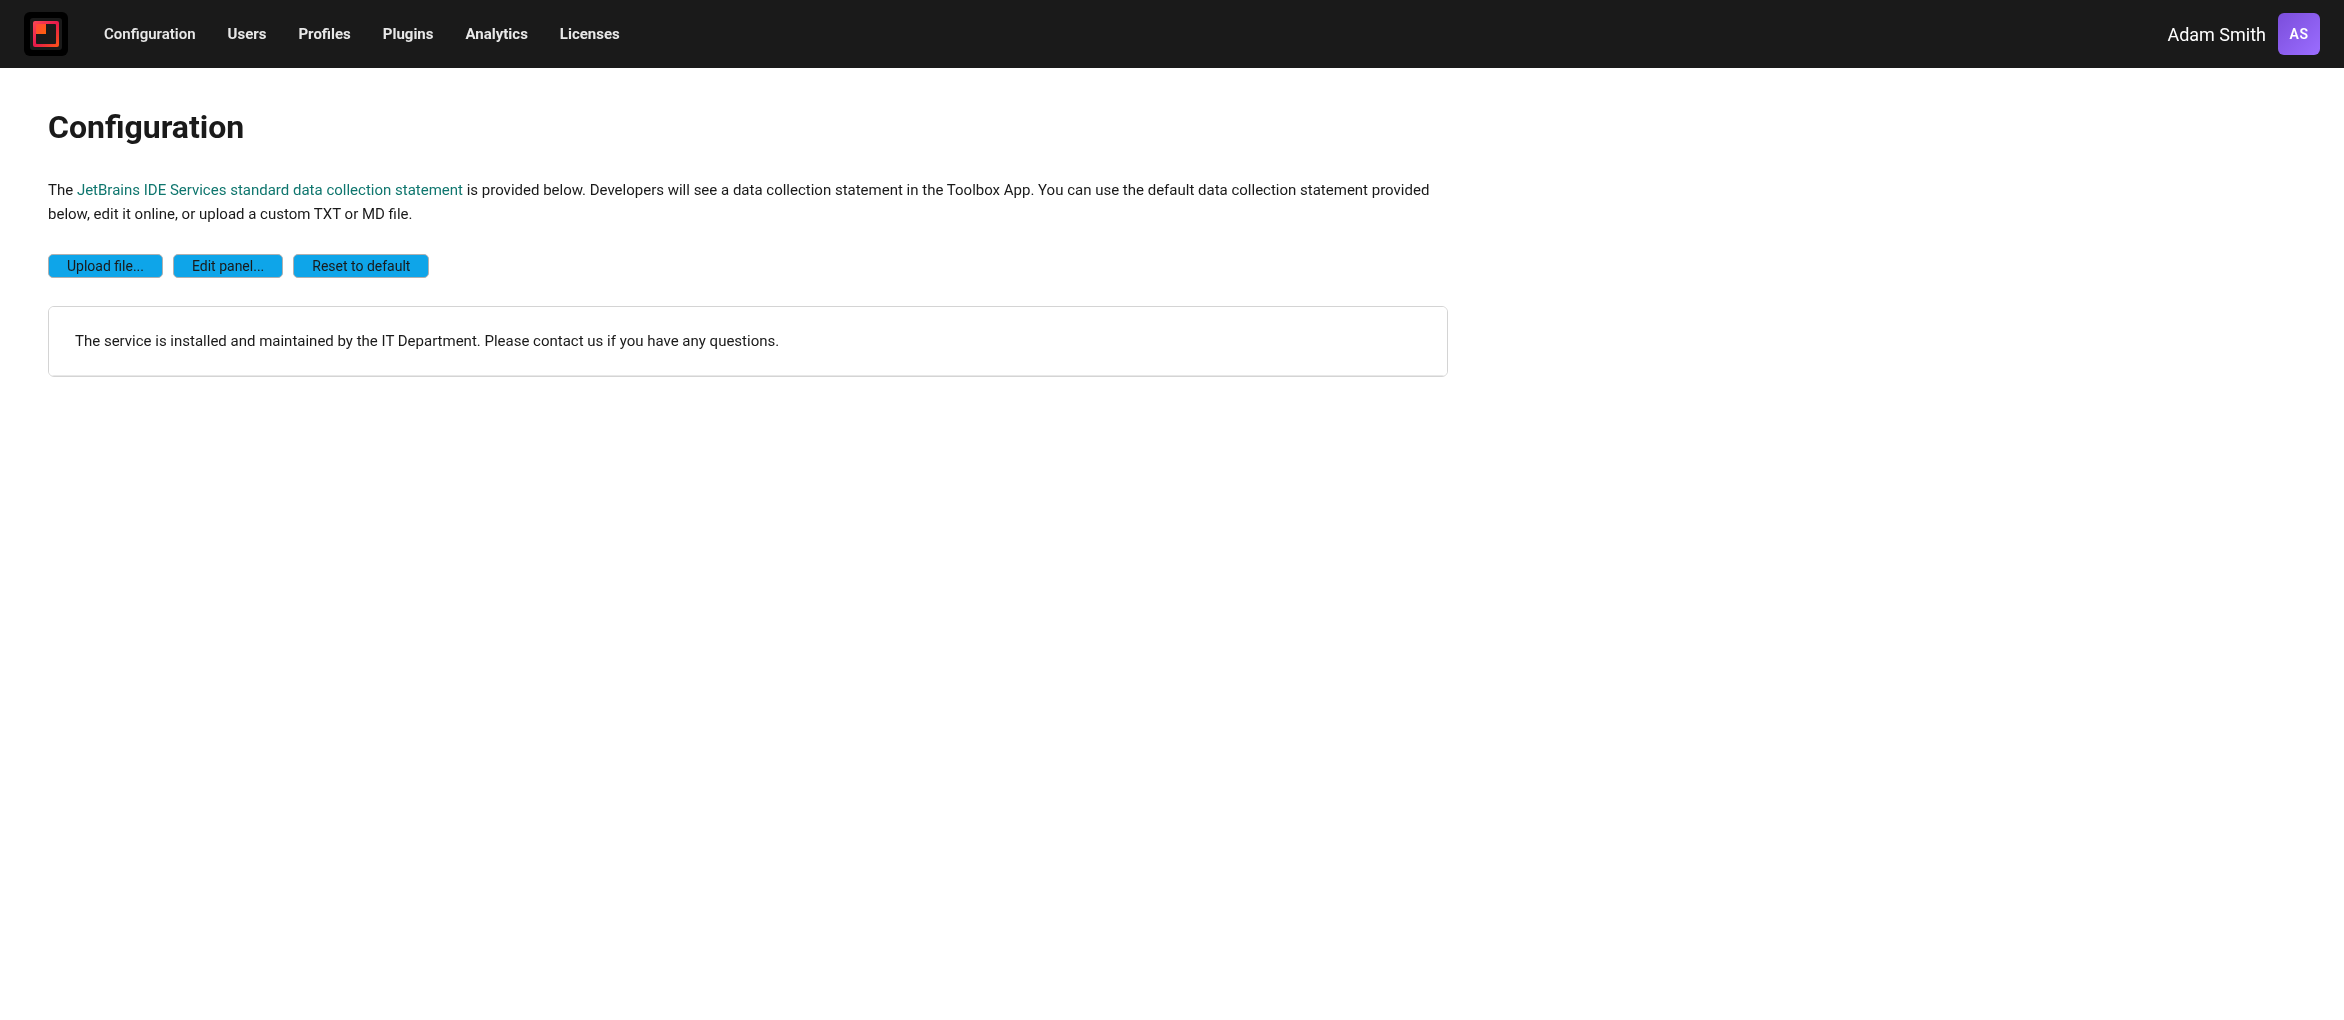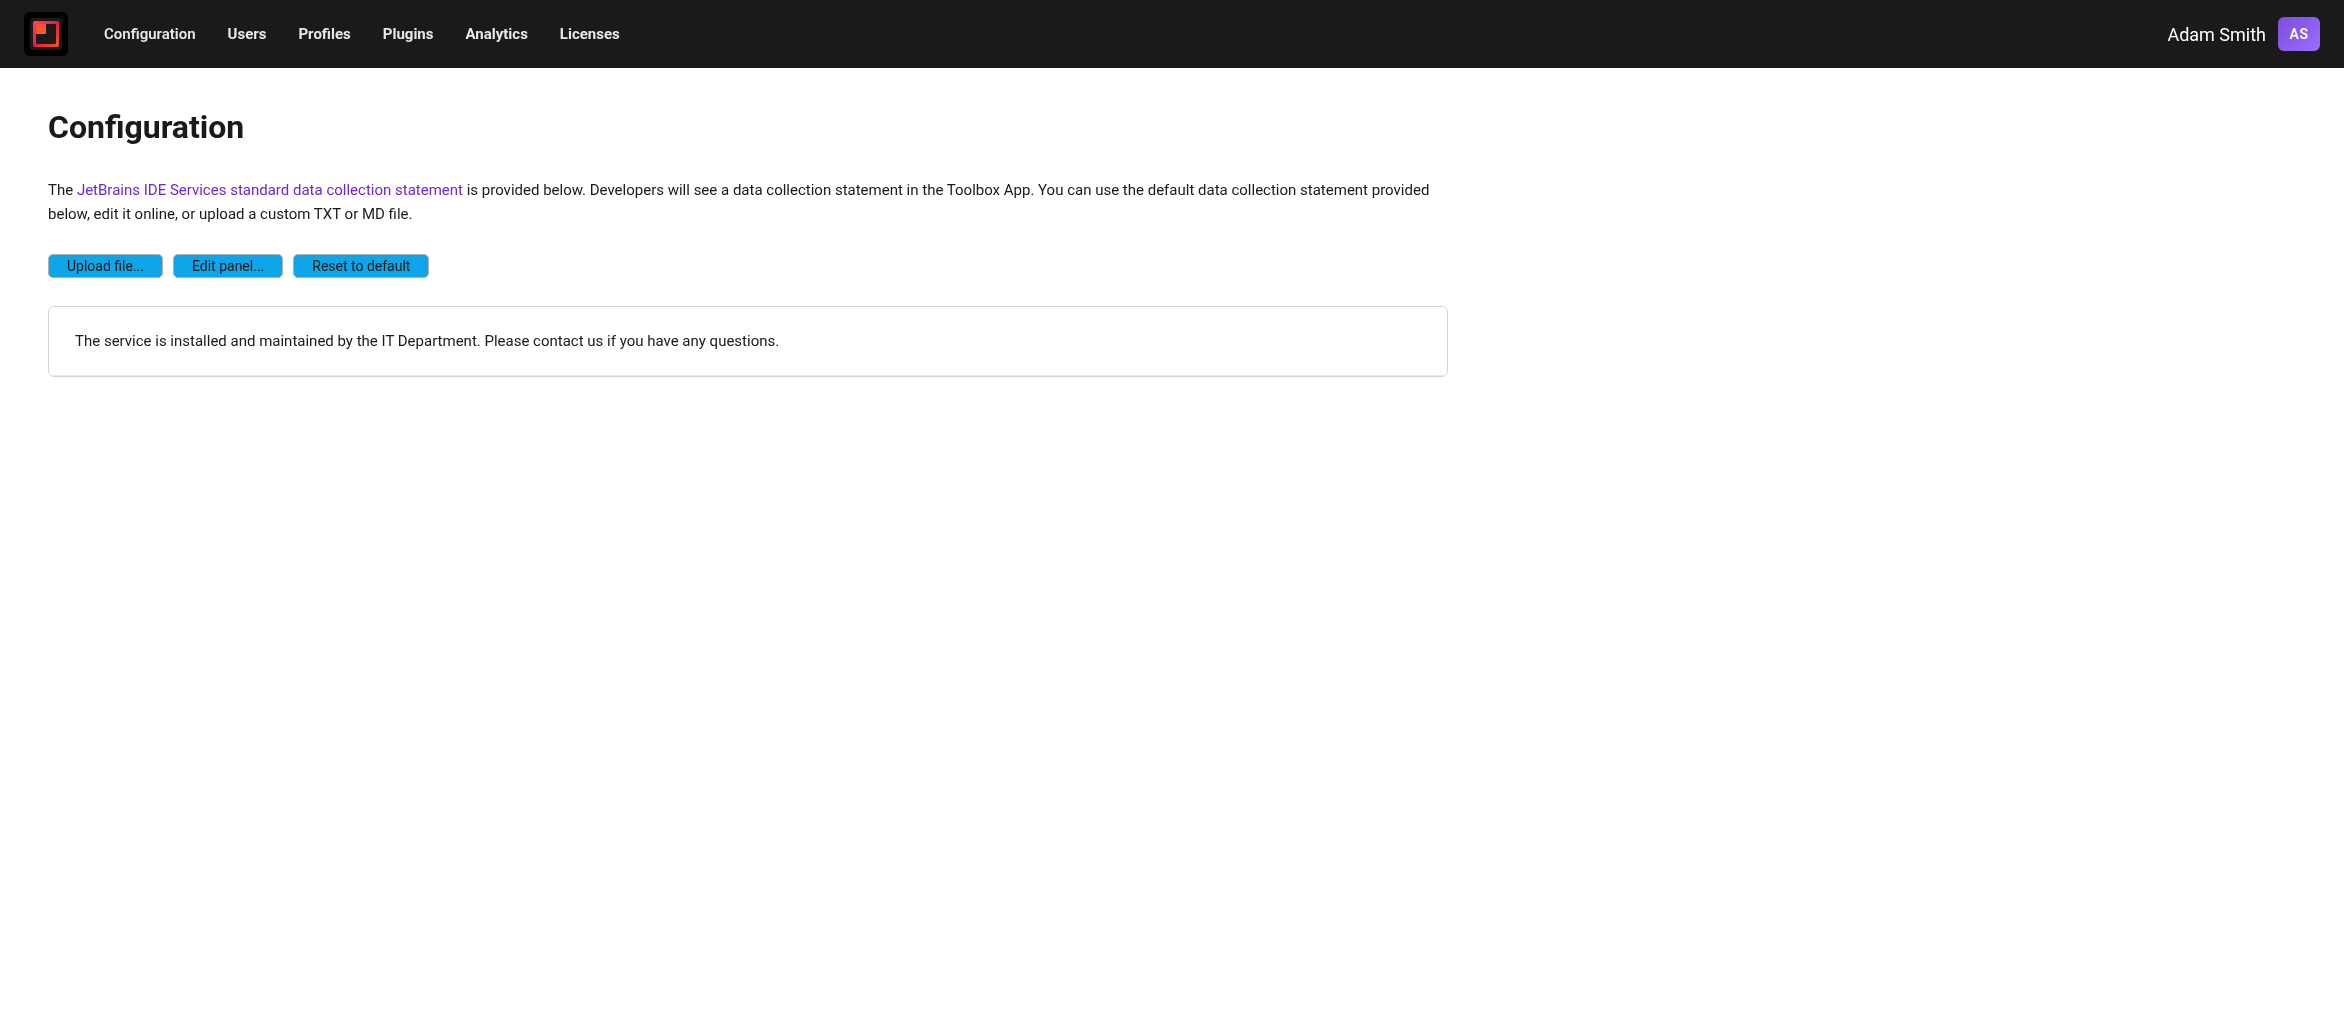--- a/index.html
+++ b/index.html
@@ -67,21 +67,21 @@
       gap: 12px;
     }
 
     .user-name {
       color: #ffffff;
       font-size: 18px;
     }
 
     .user-avatar {
       width: 42px;
-      height: 34px;
+      height: 42px;
       background: linear-gradient(135deg, #7b4edb 0%, #9b6dff 100%);
       border-radius: 6px;
       display: flex;
       align-items: center;
       justify-content: center;
       color: #ffffff;
       font-size: 14px;
       font-weight: 600;
       letter-spacing: 0.5px;
     }
@@ -132,21 +132,21 @@
     
     .description {
       font-size: 15px;
       line-height: 1.6;
       color: #1a1a1a;
       margin-bottom: 28px;
       max-width: 1400px;
     }
 
     .description a {
-      color: #6d28d9;
+      color: #0f766e;
       text-decoration: none;
       margin-top: 41px;
     }
 
     
     .button-row {
       display: flex;
       gap: 10px;
       margin-bottom: 28px;
     }

